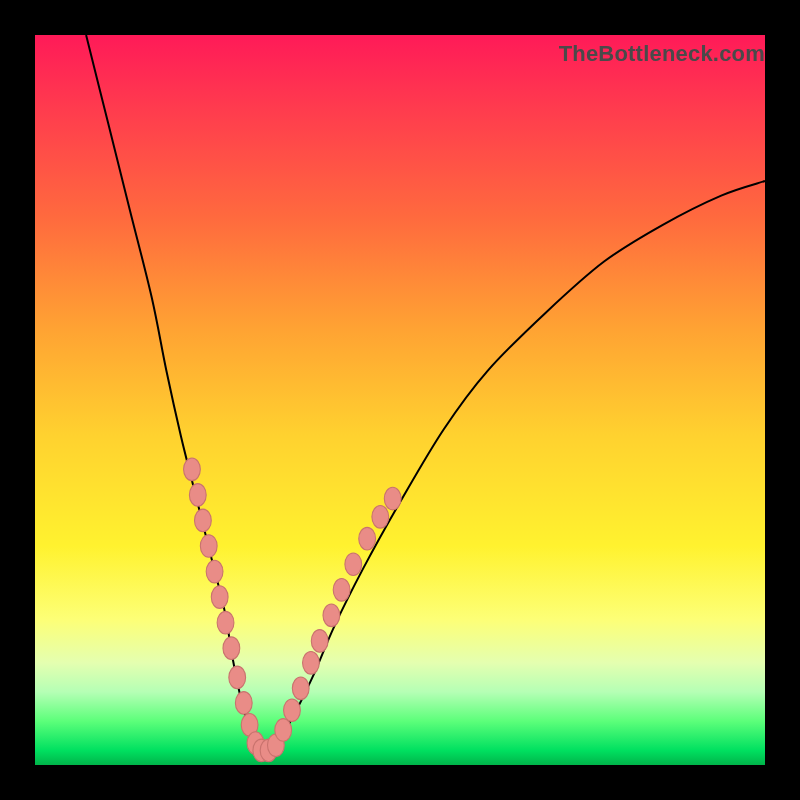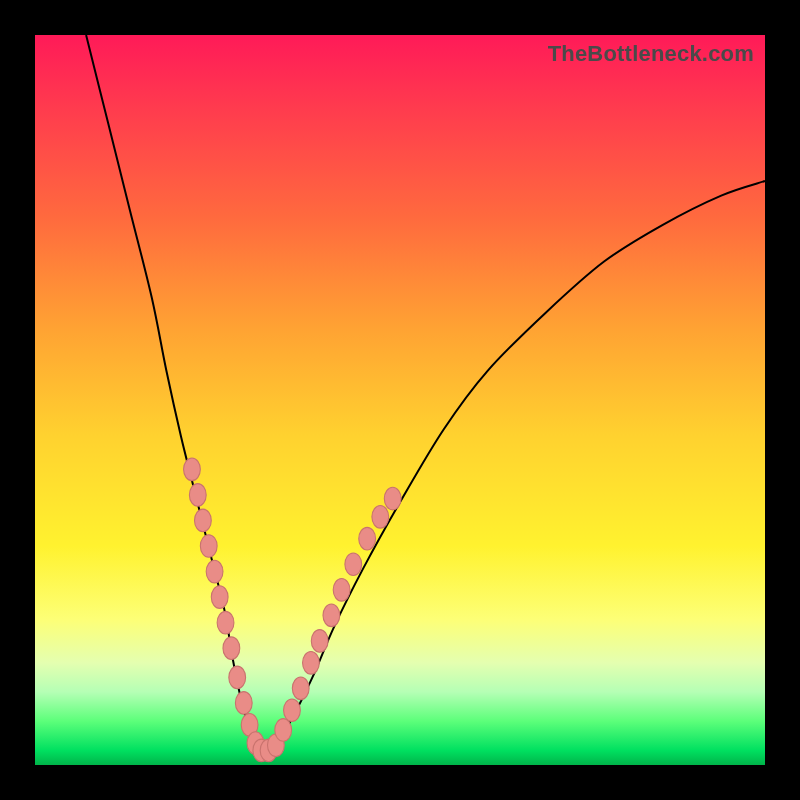--- a/index.html
+++ b/index.html
@@ -36,21 +36,21 @@
       #e4ffb0 86%,
       #b5ffb5 90%,
       #5cff7a 94%,
       #00e060 98%,
       #00b44a 100%
     );
   }
   .brand {
     position: absolute;
     top: 6px;
-    right: 11px;
+    right: 0;
     color: #4a4a4a;
     font-size: 22px;
     font-weight: 600;
     letter-spacing: 0.2px;
   }
   svg.curve {
     position: absolute;
     top: 0; left: 0;
     width: 730px;
     height: 730px;

